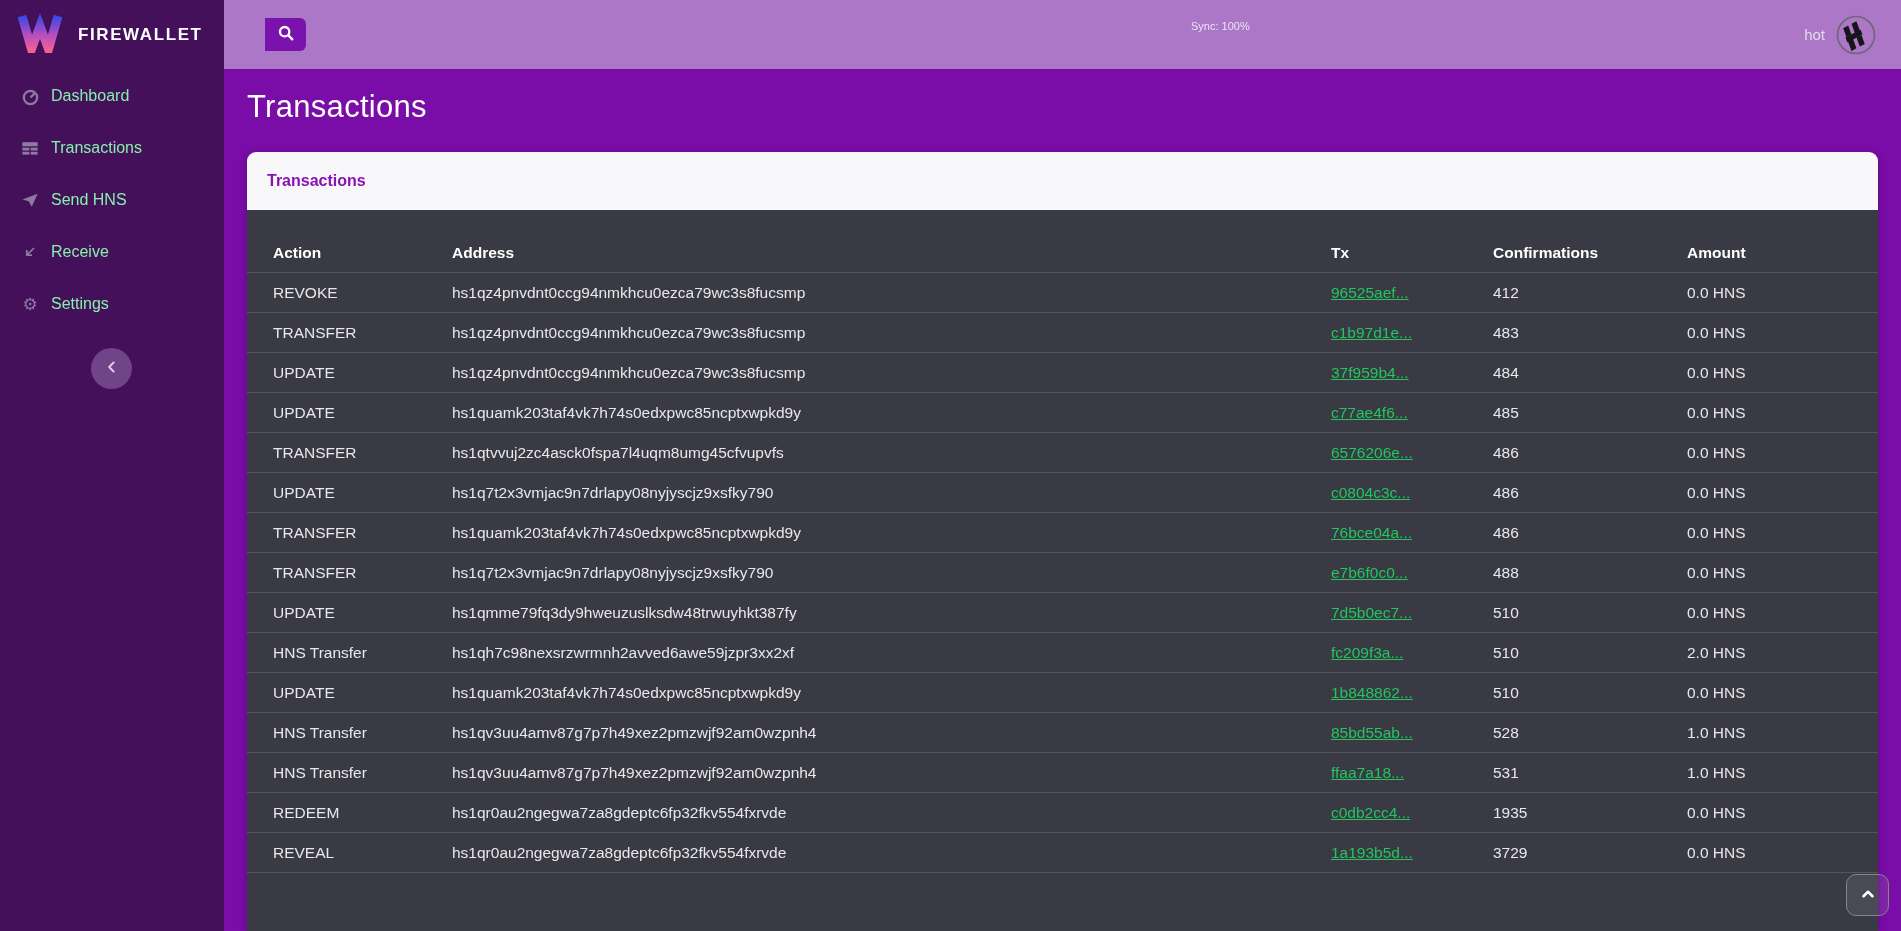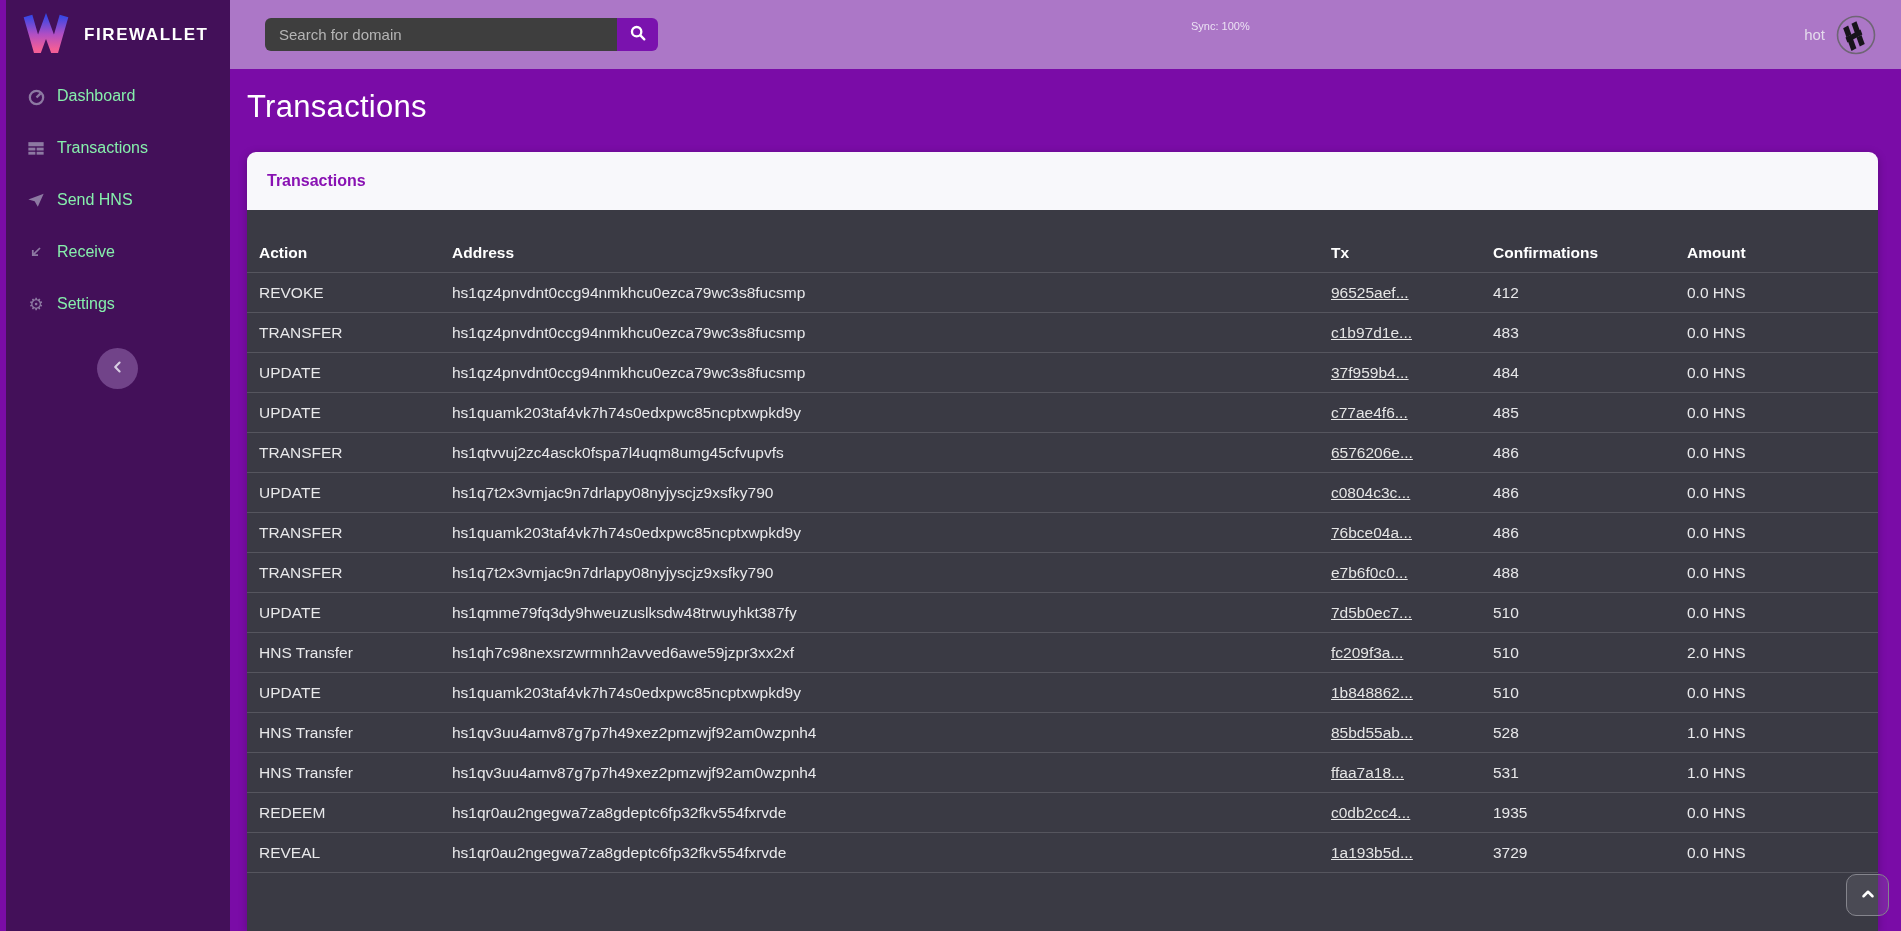--- a/index.html
+++ b/index.html
@@ -1,20 +1,20 @@
 <!DOCTYPE html>
 <html><head>
 <meta charset="utf-8">
 <style>
   * { margin:0; padding:0; box-sizing:border-box; }
   html,body { width:1901px; height:931px; overflow:hidden; }
   body { font-family:"Liberation Sans", sans-serif; background:#7a0ca7; position:relative; }
 
   
-  .sidebar { position:absolute; left:6px; top:0; width:224px; height:931px; background:#431059; z-index:6; }
+  .sidebar { position:absolute; left:0; top:0; width:224px; height:931px; background:#431059; z-index:6; }
   .brand { height:69px; display:flex; align-items:center; padding-left:17px; gap:15px; cursor:pointer; }
   .brand-name { color:#ffffff; font-weight:bold; font-size:17px; letter-spacing:1.6px; }
   .nav { position:absolute; top:70px; left:0; width:100%; }
   .nav-item { height:52px; display:flex; align-items:center; padding-left:19px; gap:10px; cursor:pointer; }
   .nav-icon { width:22px; height:20px; display:flex; align-items:center; justify-content:center; color:#8d79a2; font-size:17px; }
   .nav-label { color:#86efac; font-size:16px; }
   .collapse-btn { position:absolute; left:91px; top:348px; width:41px; height:41px; border-radius:50%;
     background:#714389; display:flex; align-items:center; justify-content:center; cursor:pointer; border:none; }
 
   
@@ -36,22 +36,22 @@
   .page-title { position:absolute; left:23px; top:20px; font-size:31px; font-weight:500; color:#ffffff; letter-spacing:0.3px; }
   .card { position:absolute; left:23px; top:83px; width:1631px; height:779px; border-radius:9px 9px 0 0;
     overflow:hidden; box-shadow:0 2px 8px rgba(0,0,0,0.25); }
   .card-header { height:58px; background:#f8f8fb; display:flex; align-items:center; padding-left:20px; }
   .card-title { color:#8912b3; font-weight:bold; font-size:16px; }
   .table-wrap { background:#3a3a44; height:721px; }
 
   table { width:100%; border-collapse:collapse; table-layout:fixed; font-size:15.5px; color:#e8e8ea; }
   th { text-align:left; font-weight:bold; color:#ffffff; padding:34px 0 10px 0; border-bottom:1px solid #55555e; font-size:15.5px; }
   td { height:40px; border-bottom:1px solid #55555e; vertical-align:middle; }
-  th:first-child, td:first-child { padding-left:12px; }
-  td a { color:#e5e5e5; text-decoration:underline; cursor:pointer;text-align:right; }
+  th:first-child, td:first-child { padding-left:26px; }
+  td a { color:#22c55e; text-decoration:underline; cursor:pointer;text-align:right; }
 
   
   .scroll-top { position:absolute; left:1846px; top:874px; width:43px; height:42px; border:1px solid #85858d;
     border-radius:10px; background:rgba(150,150,160,0.18); display:flex; align-items:center; justify-content:center;
     cursor:pointer; z-index:10; }
 </style>
 </head>
 <body>
 
 <aside class="sidebar">
@@ -120,21 +120,20 @@
     <span>
       <svg width="16" height="16" viewBox="0 0 20 20" fill="none" stroke="#d9cfe3" stroke-width="2.6" stroke-linecap="round" stroke-linejoin="round">
           <polyline points="12,4.5 6.5,10 12,15.5"></polyline>
         </svg>
     </span>
   </button>
 </aside>
 
 <header class="topbar">
   <div class="search-group">
-    <input class="search-input" type="text" placeholder="Search for domain" style="">
     <button class="search-btn">
       <span>
         <svg width="18" height="18" viewBox="0 0 20 20" fill="none" stroke="#ffffff" stroke-width="2.6" stroke-linecap="round">
             <circle cx="8.5" cy="8.5" r="5.2"></circle>
             <line x1="12.7" y1="12.7" x2="17" y2="17"></line>
           </svg>
       </span>
     </button>
   </div>
   <div class="sync">Sync: 100%</div>

